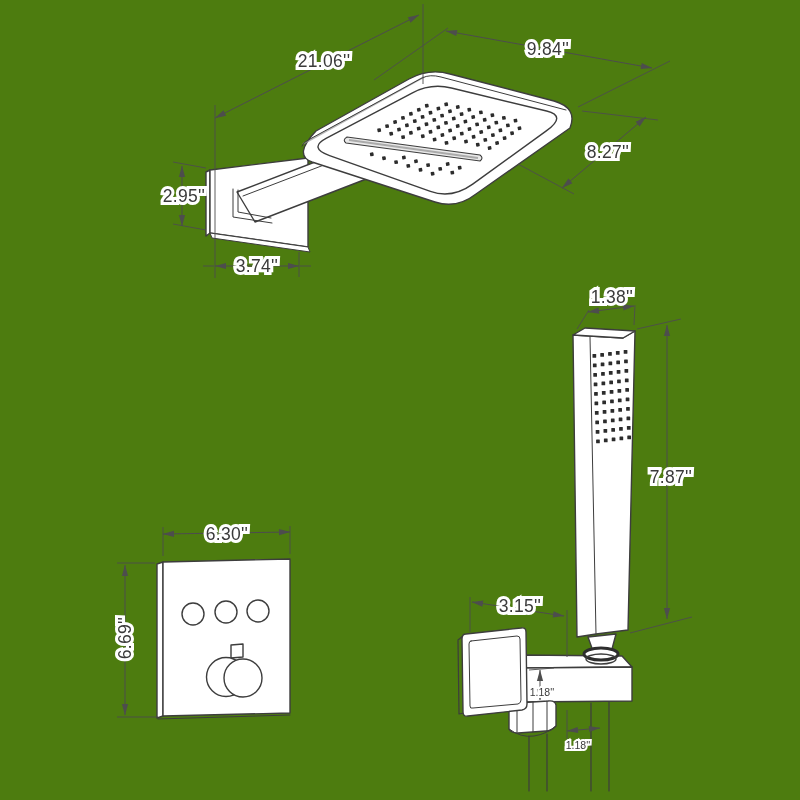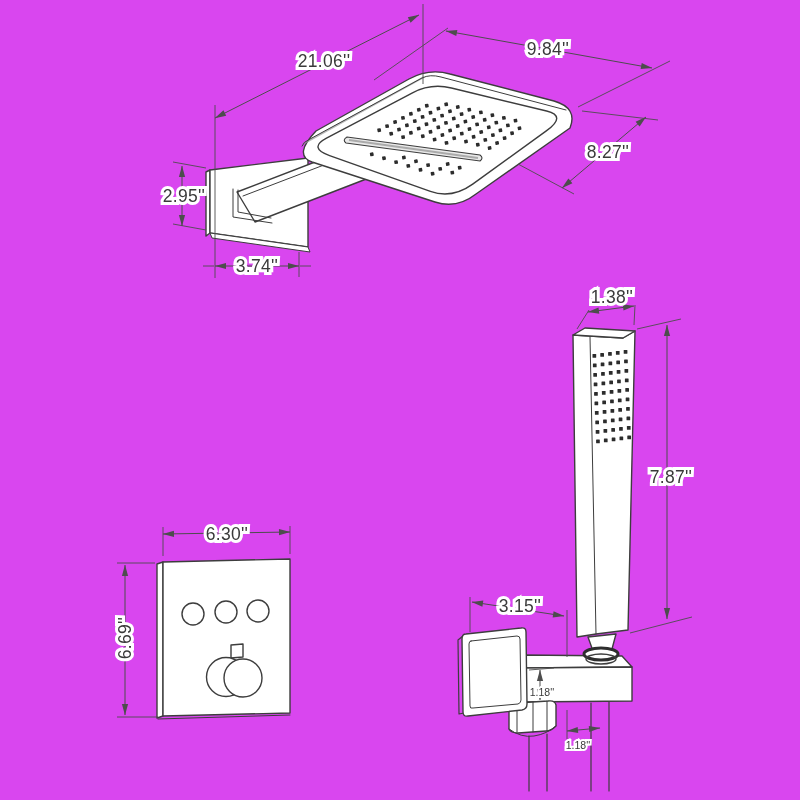--- a/index.html
+++ b/index.html
@@ -1,16 +1,16 @@
 <!DOCTYPE html>
 <html><head>
 <meta charset="utf-8">
 <style>
   html,body{margin:0;padding:0;background:#ffffff;}
-  .stage{width:800px;height:800px;position:relative;background:#d946ef;}
+  .stage{width:800px;height:800px;position:relative;background:#4d7c0f;}
   svg{display:block;}
   .o    {fill:#ffffff;stroke:#3d3d3d;stroke-width:1.4;stroke-linejoin:round;}
   .ln   {fill:none;stroke:#3d3d3d;stroke-width:1.2;stroke-linecap:round;}
   .thin {stroke-width:1;}
   .shade{fill:none;stroke:#9a9a9a;stroke-width:2;opacity:.7;}
   .dim  {fill:none;stroke:#4d4d4d;stroke-width:1;}
   .ext  {fill:none;stroke:#4d4d4d;stroke-width:.9;}
   .dtxt {font-family:"Liberation Sans",sans-serif;font-size:17.5px;fill:#3a3a3a;
          paint-order:stroke;stroke:#ffffff;stroke-width:6px;text-anchor:middle;letter-spacing:.3px;}
   .dtxts{font-family:"Liberation Sans",sans-serif;font-size:10.5px;fill:#3a3a3a;

